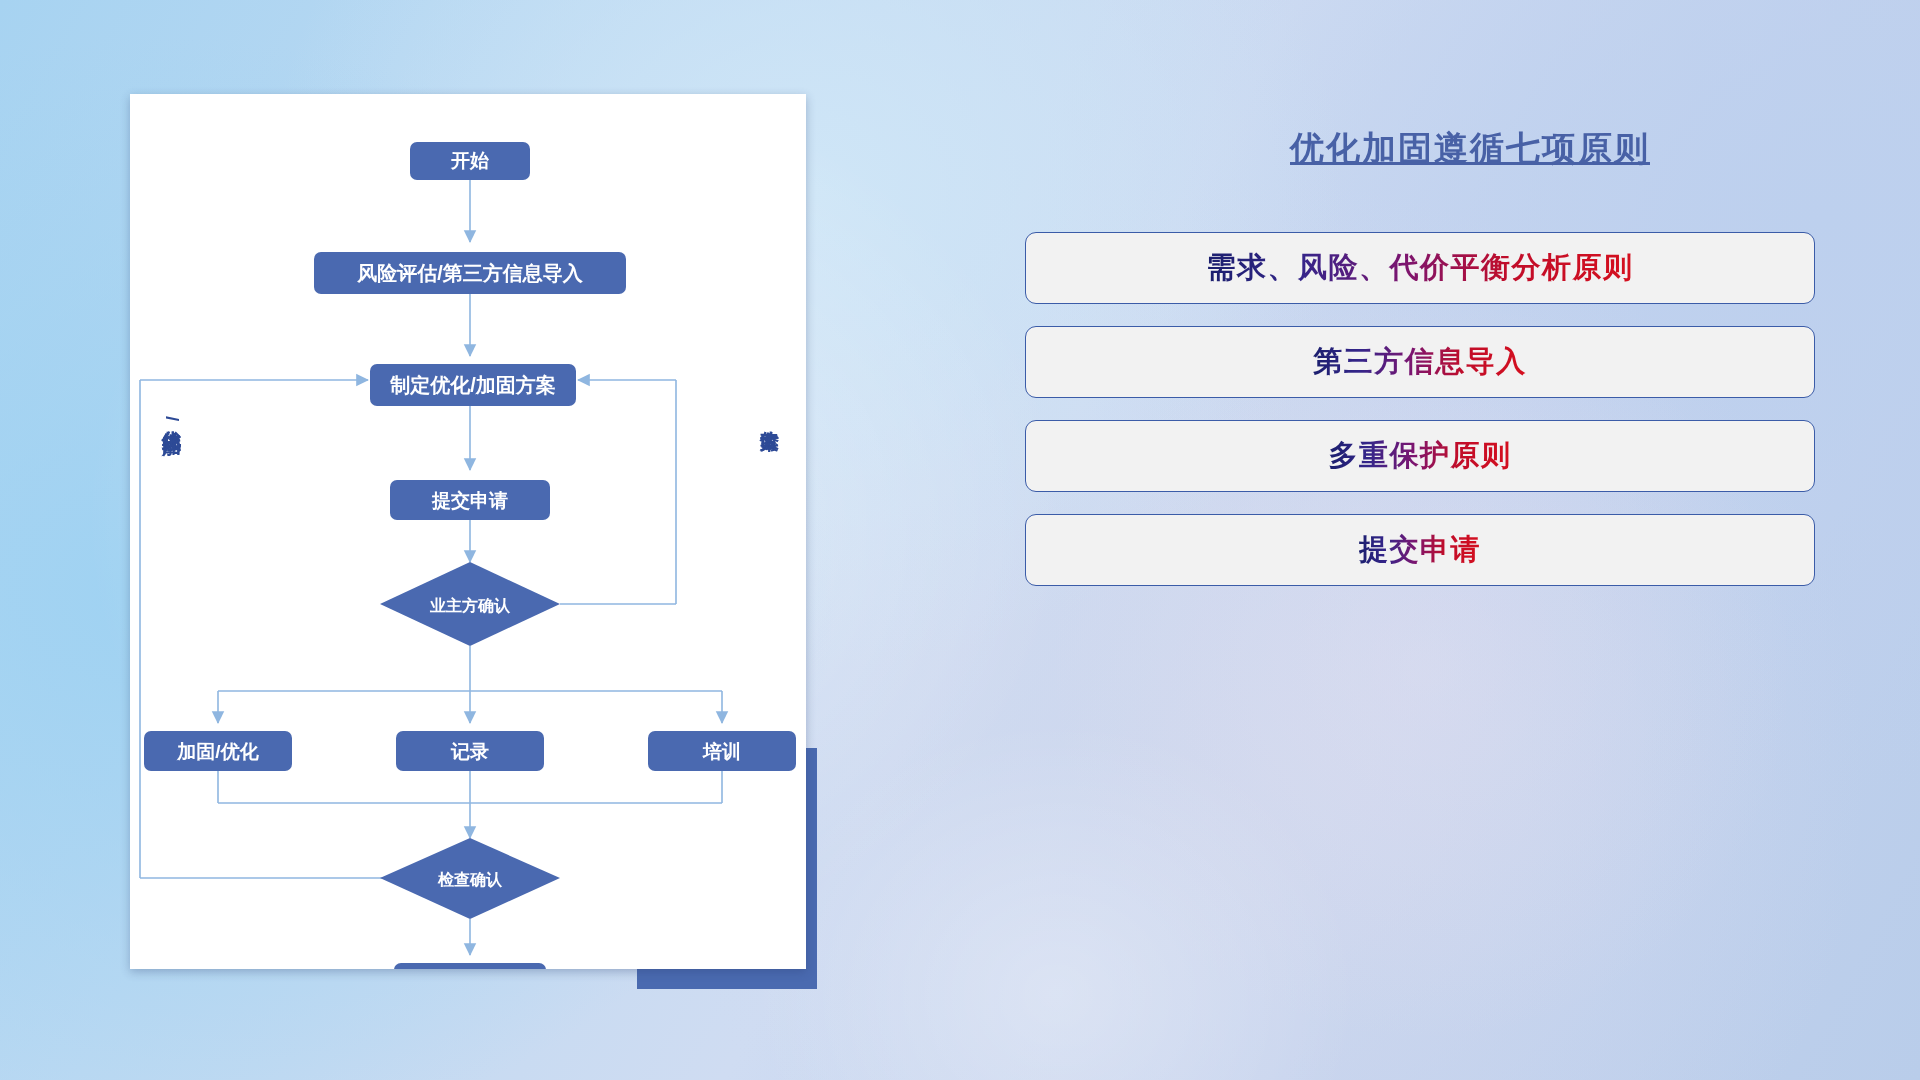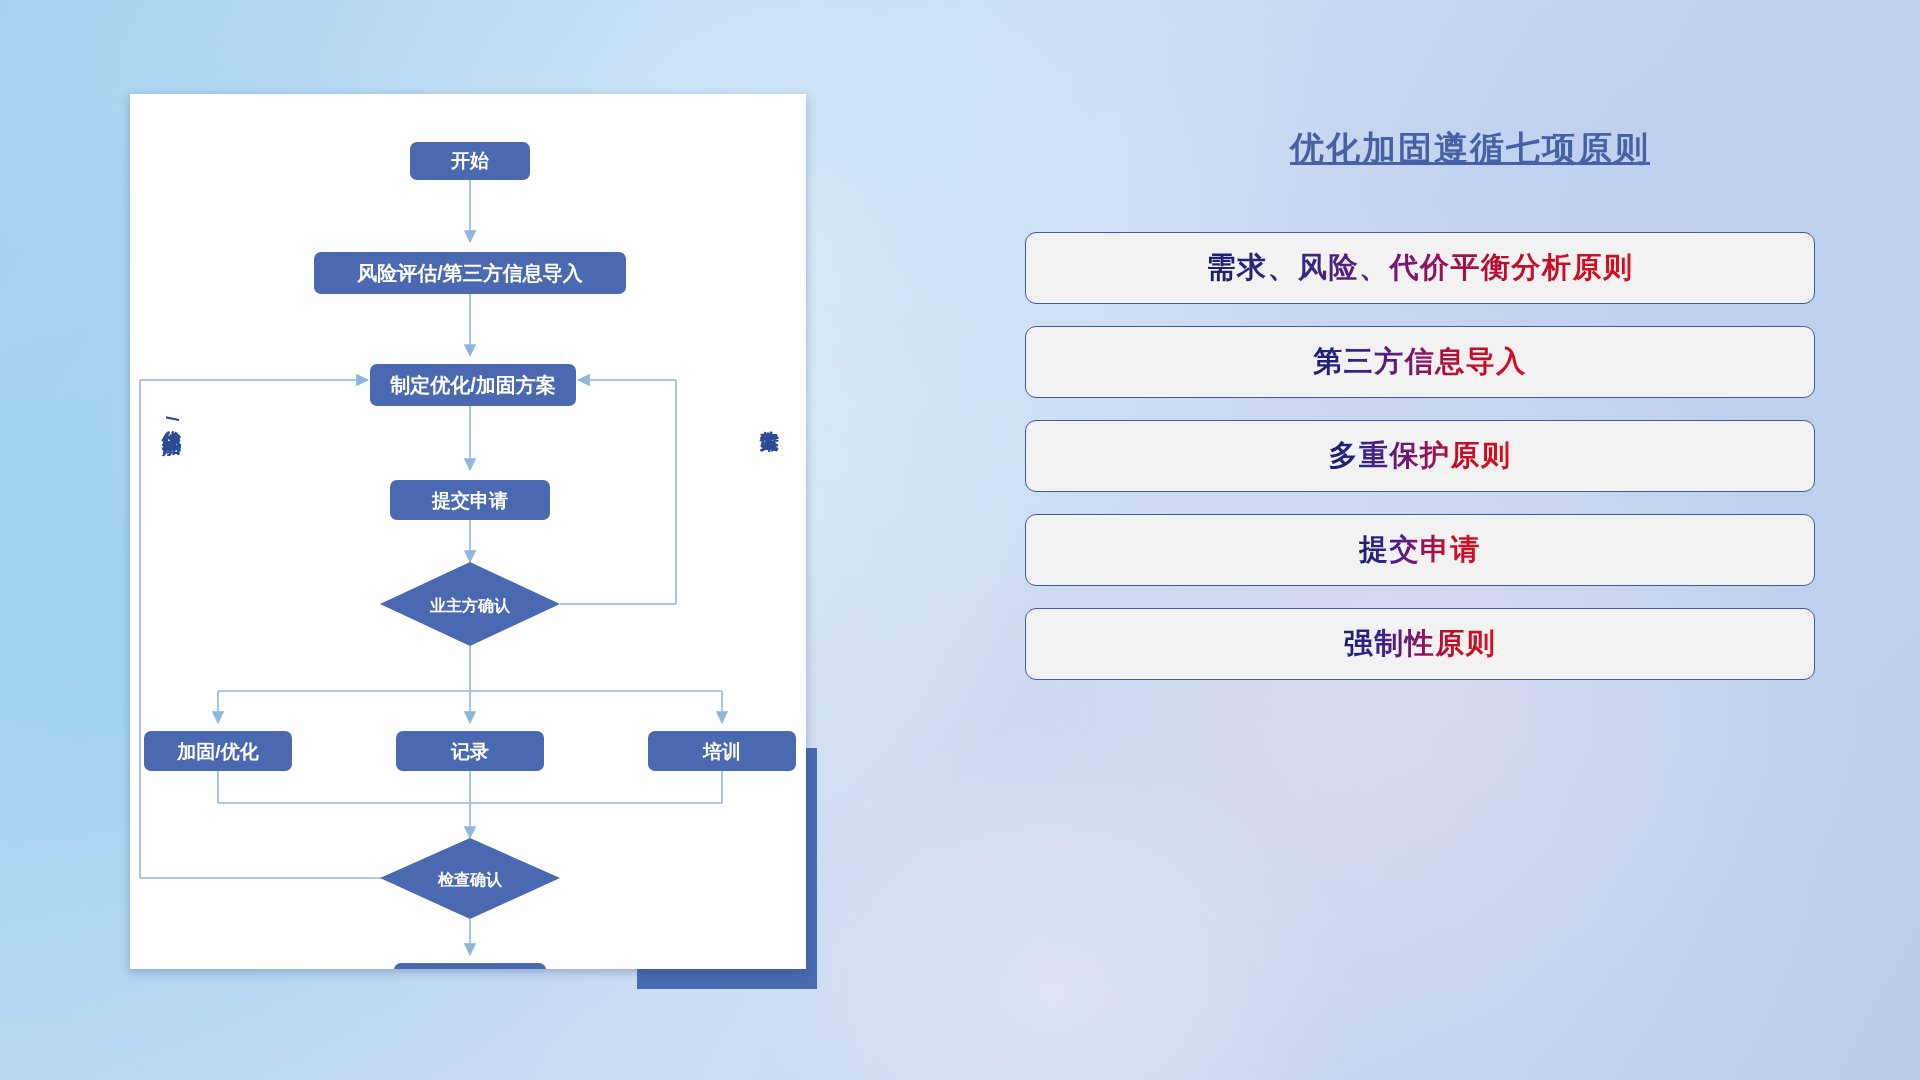--- a/index.html
+++ b/index.html
@@ -180,17 +180,14 @@
     </div>
     <div class="card">
       <span class="card-text">第三方信息导入</span>
     </div>
     <div class="card">
       <span class="card-text">多重保护原则</span>
     </div>
     <div class="card">
       <span class="card-text">提交申请</span>
     </div>
-    <div class="card">
-      <span class="card-text">强制性原则</span>
-    </div>
   </div>
 </div>
 
 </body></html>

